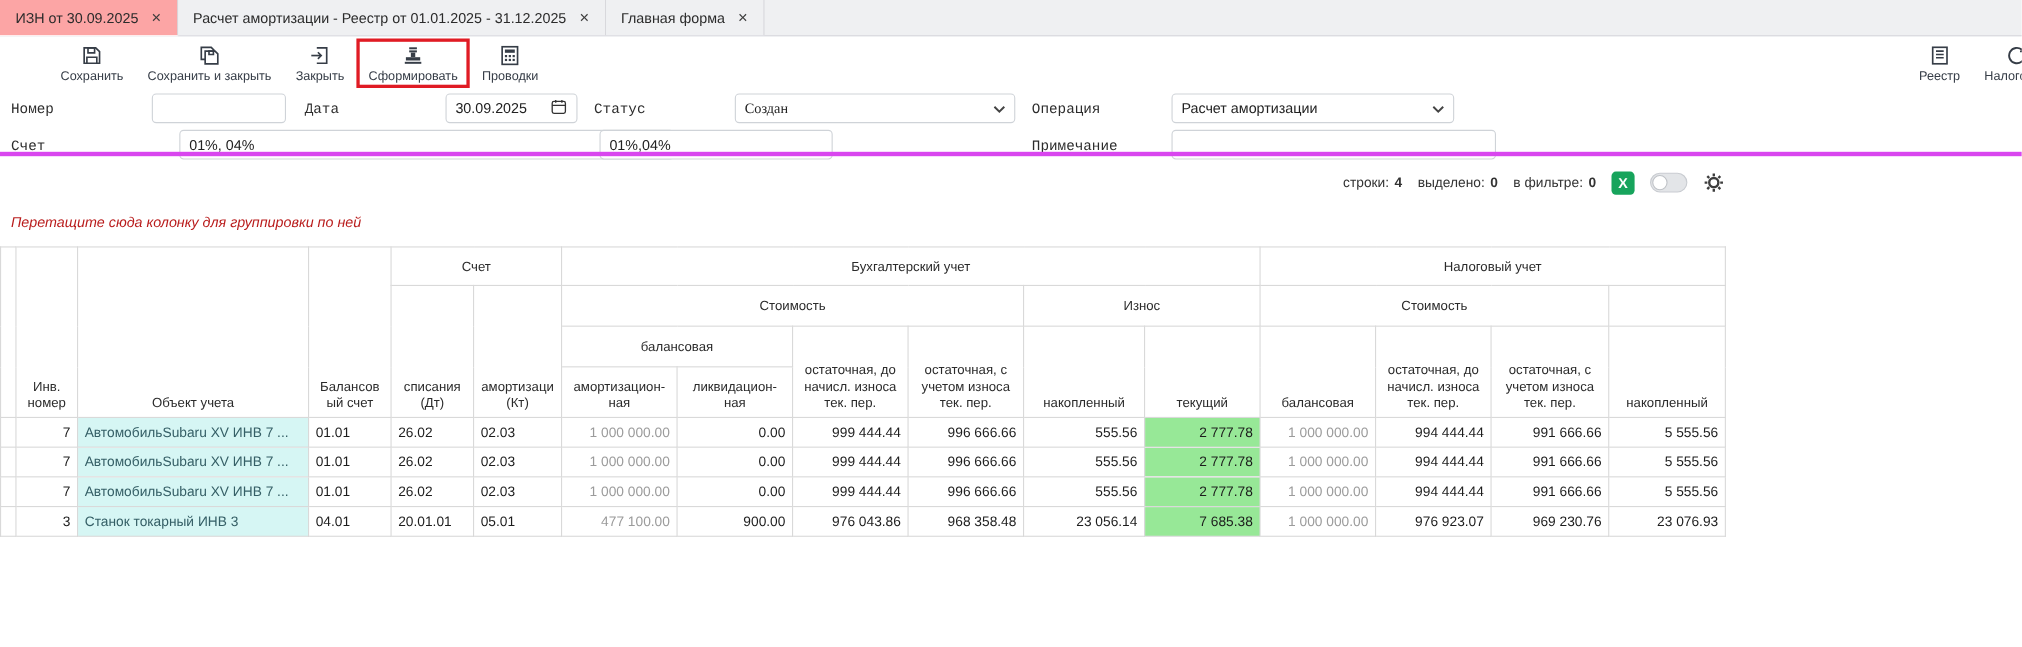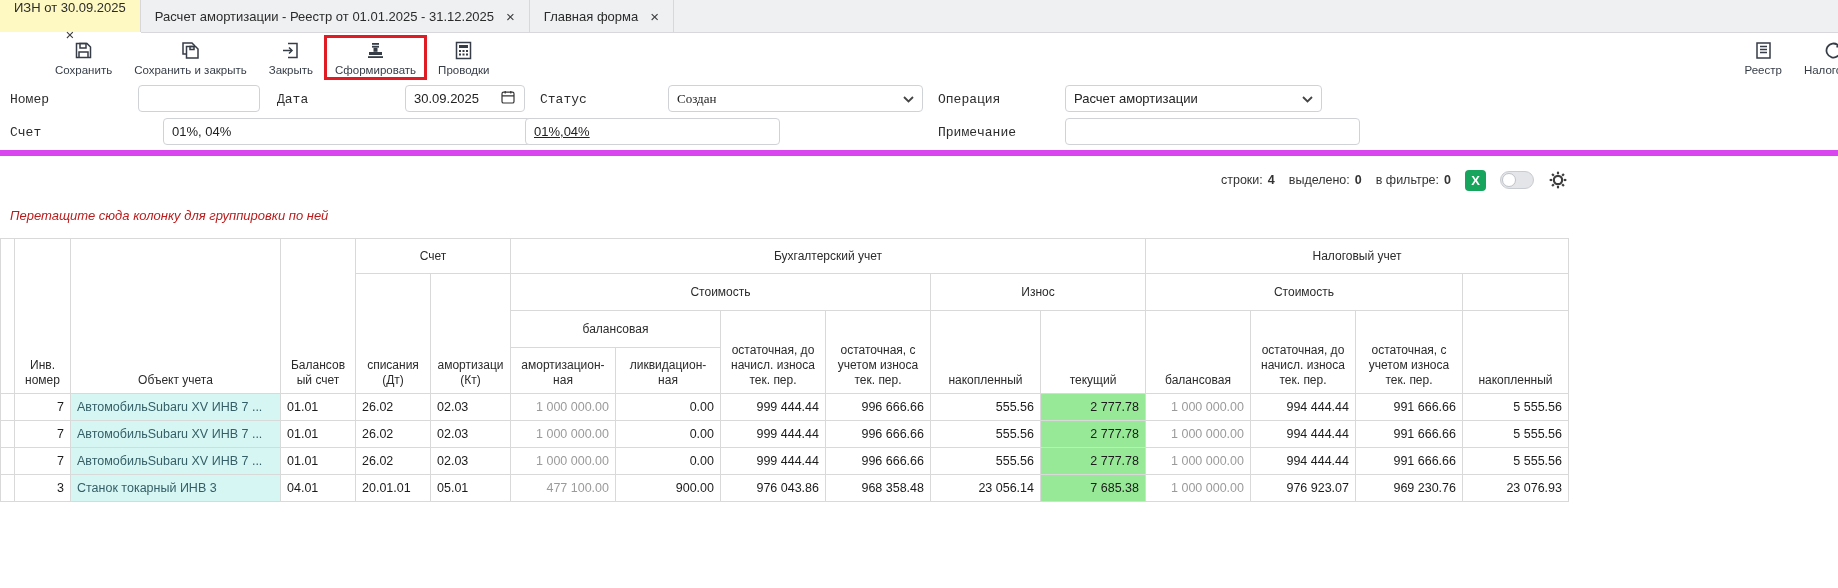--- a/index.html
+++ b/index.html
@@ -13,21 +13,21 @@
   
   .tabbar {
     position:absolute; top:0; left:0; width:100%; height:33px;
     background:#eff0f2; border-bottom:1px solid #d8d8dc; display:flex;
   }
   .tab {
     display:flex; align-items:center; gap:12px; padding:0 14px;
     font-size:13px; color:#2b2b2b; border-right:1px solid #d8d8dc;
     background:#eff0f2; cursor:default; white-space:nowrap;
   }
-  .tab.active { background:#fef9c3; box-shadow:0 1px 0 #fff;flex-direction:column; }
+  .tab.active { background:#fca5a5; box-shadow:0 1px 0 #fff; }
   .tab .x { font-size:15px; color:#3c3c3c; line-height:1; }
 
   
   .toolbar {
     position:absolute; top:33px; left:0; width:100%; height:52px;
     display:flex; justify-content:space-between; align-items:flex-start; padding:2px 4px 0 4px;margin-left:40px;
   }
   .tb-group { display:flex; align-items:flex-start; }
   .tbtn {
     display:flex; flex-direction:column; align-items:center; gap:3px;
@@ -44,21 +44,21 @@
     background:#fff; display:flex; align-items:center; justify-content:space-between;
     gap:6px; padding:0 8px; font-size:13px; color:#222;
   }
   .fbox input {
     border:none; outline:none; width:100%; font-size:13px;
     font-family:"Liberation Sans", sans-serif; color:#222; background:transparent; padding:0;
   }
   .fbox .val { overflow:hidden; white-space:nowrap; }
 
   
-  .gridpanel { position:absolute; top:150px; left:0; width:100%; height:390px; border-top:6px solid #d946ef; }
+  .gridpanel { position:absolute; top:138px; left:0; width:100%; height:390px; border-top:4px solid #d946ef; }
   .infobar {
     position:absolute; top:12px; left:0; width:1568px; height:24px;
     display:flex; justify-content:flex-end; align-items:center; gap:14px;
     font-size:12.5px; color:#333;
   }
   .infobar .pair { display:flex; gap:5px; align-items:center; }
   .infobar b { font-weight:bold; }
   .excel-btn {
     width:21px; height:21px; border-radius:4px; background:var(--excel-green,#17a45c);
     color:#fff; font-weight:bold; font-size:13px; display:flex; align-items:center;
@@ -233,21 +233,21 @@
 
     <span class="flabel" style="left:10px; top:40px;">Счет</span>
     <div class="fbox" style="left:138px; top:33px; width:450px;margin-left:25px;">
       <span class="val">01%, 04%</span>
       <span>
         <svg width="11" height="7" viewBox="0 0 11 7" fill="none" stroke="#444" stroke-width="1.8">
             <path d="M1 1l4.5 4.5L10 1"></path>
           </svg>
       </span>
     </div>
-    <div class="fbox" style="left:525px; top:33px; width:255px;text-decoration:underline;">
+    <div class="fbox" style="left:545px; top:33px; width:212px;">
       <input type="text" value="01%,04%" style="">
     </div>
 
     <span class="flabel" style="left:938px; top:40px;">Примечание</span>
     <div class="fbox" style="left:1065px; top:33px; width:295px;">
       <input type="text" style="">
     </div>
   </div>
 
   <div class="gridpanel">

